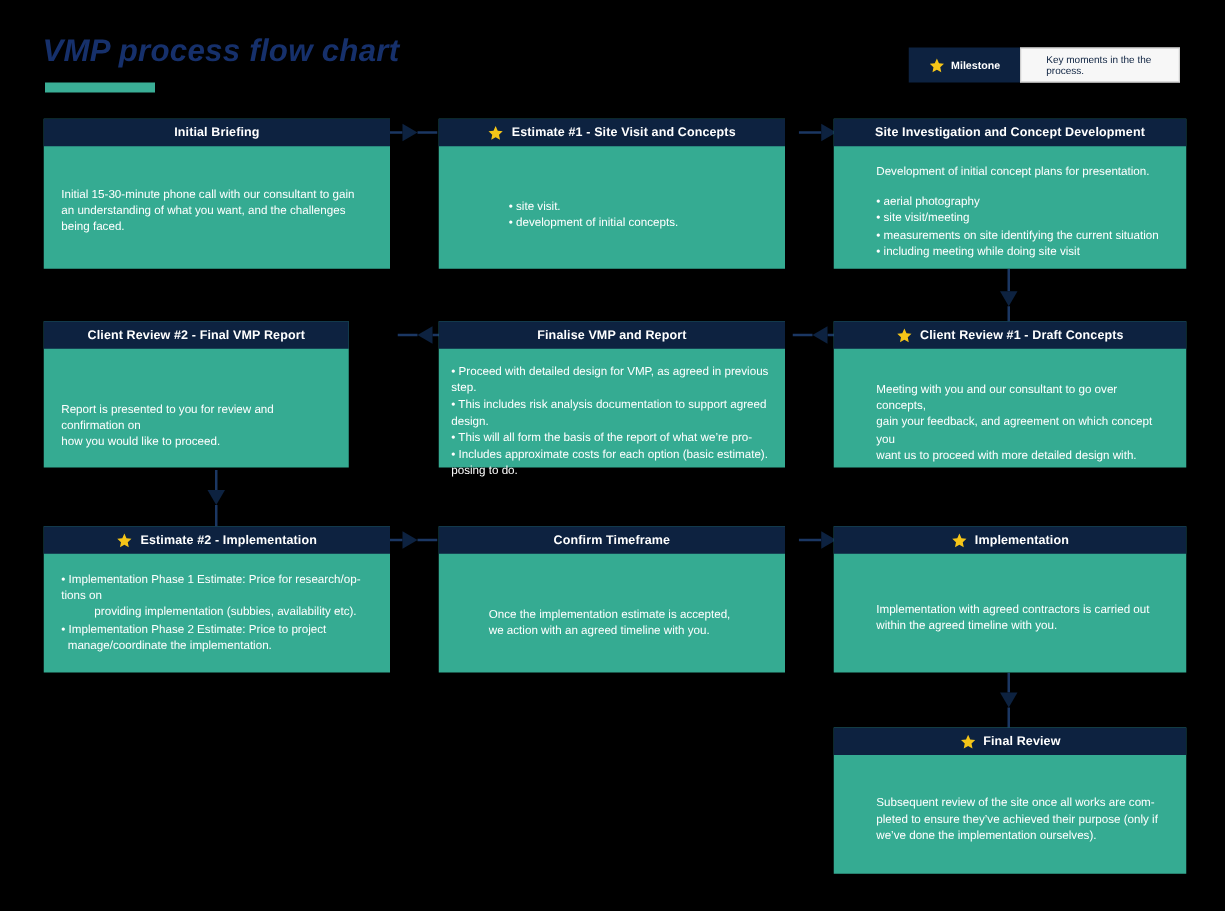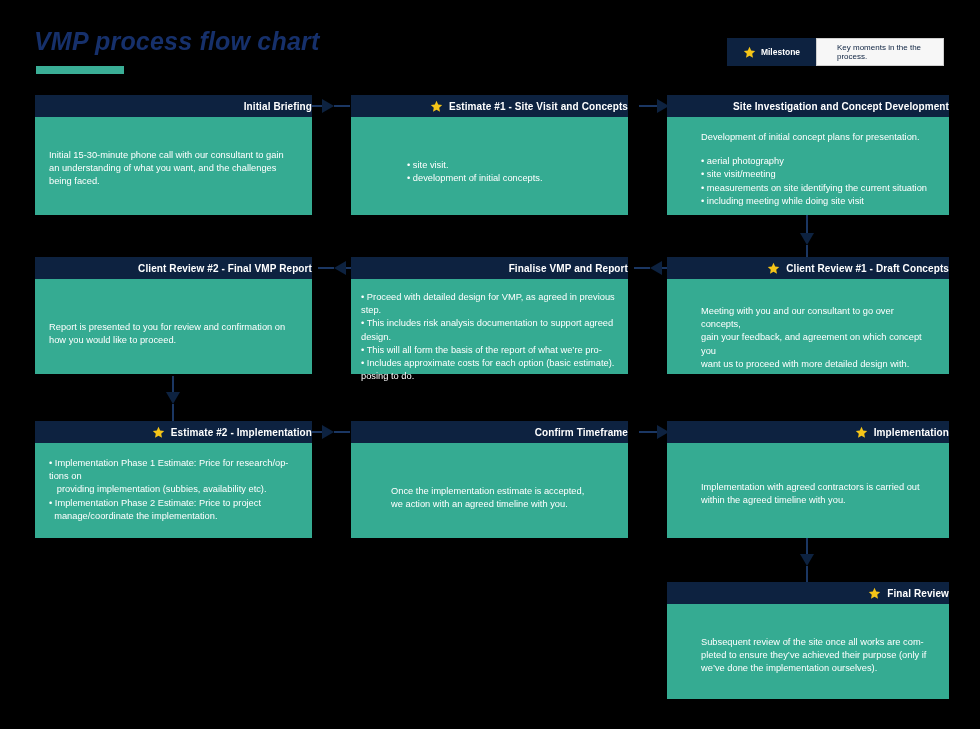--- a/index.html
+++ b/index.html
@@ -37,21 +37,21 @@
   .legend-desc-label { color: #0d2240; font-size: 8px; }
 
   
   .star { display: inline-block; line-height: 1; color: #f5c518; }
   .star svg { display: block; }
 
   
   .box { position: absolute; background: #35ab92; }
   .box-header {
     height: 22px; background: #0d2240;
-    display: flex; align-items: center; justify-content: flex-end; gap: 6px;
+    display: flex; align-items: center; justify-content: center; gap: 6px;
   }
   .box-title { color: #ffffff; font-size: 10px; font-weight: bold; letter-spacing: 0.1px; }
   .box-body { padding: 16px 14px 10px 14px; }
   .box-body p {
     color: #ffffff; font-size: 9.3px; line-height: 1.42; margin: 0;
   }
   .box-body .gap { height: 11px; }
   .pad-lg .box-body { padding-top: 32px; }
   .pad-xl .box-body { padding-top: 42px; }
   .body-indent .box-body { padding-left: 56px; }
@@ -179,21 +179,21 @@
     <div class="box-body" style="padding-left:34px; padding-top:14px;">
       <p>Development of initial concept plans for presentation.</p>
       <div class="gap"></div>
       <p>• aerial photography</p>
       <p>• site visit/meeting</p>
       <p>• measurements on site identifying the current situation</p>
       <p>• including meeting while doing site visit</p>
     </div>
   </div>
 
-  <div class="box pad-xl" style="left:35px; top:257px; width:277px; height:117px;">
+  <div class="box pad-xl" style="left:35px; top:257px; width:244px; height:117px;">
     <div class="box-header">
       <span class="box-title">Client Review #2 - Final VMP Report</span>
     </div>
     <div class="box-body">
       <p>Report is presented to you for review and confirmation on</p>
       <p>how you would like to proceed.</p>
     </div>
   </div>
 
   <div class="box" style="left:351px; top:257px; width:277px; height:117px;">
@@ -232,21 +232,21 @@
       <span class="star">
         <svg width="13" height="13" viewBox="0 0 24 24">
             <path fill="#f5c518" d="M12 1.5l3.1 6.9 7.4.8-5.5 5.1 1.5 7.4L12 18l-6.5 3.7 1.5-7.4L1.5 9.2l7.4-.8z"></path>
           </svg>
       </span>
       <span class="box-title">Estimate #2 - Implementation</span>
     </div>
     <div class="box-body" style="padding:14px 8px 8px 14px;">
       <p>• Implementation Phase 1 Estimate: Price for research/op-</p>
       <p>tions on</p>
-      <p style="white-space:pre;">   providing implementation (subbies, availability etc).</p>
+      <p style="white-space:pre;text-align:center;">   providing implementation (subbies, availability etc).</p>
       <p>• Implementation Phase 2 Estimate: Price to project</p>
       <p style="white-space:pre;">  manage/coordinate the implementation.</p>
     </div>
   </div>
 
   <div class="box pad-xl" style="left:351px; top:421px; width:277px; height:117px;">
     <div class="box-header">
       <span class="box-title">Confirm Timeframe</span>
     </div>
     <div class="box-body" style="padding-left:40px;">

